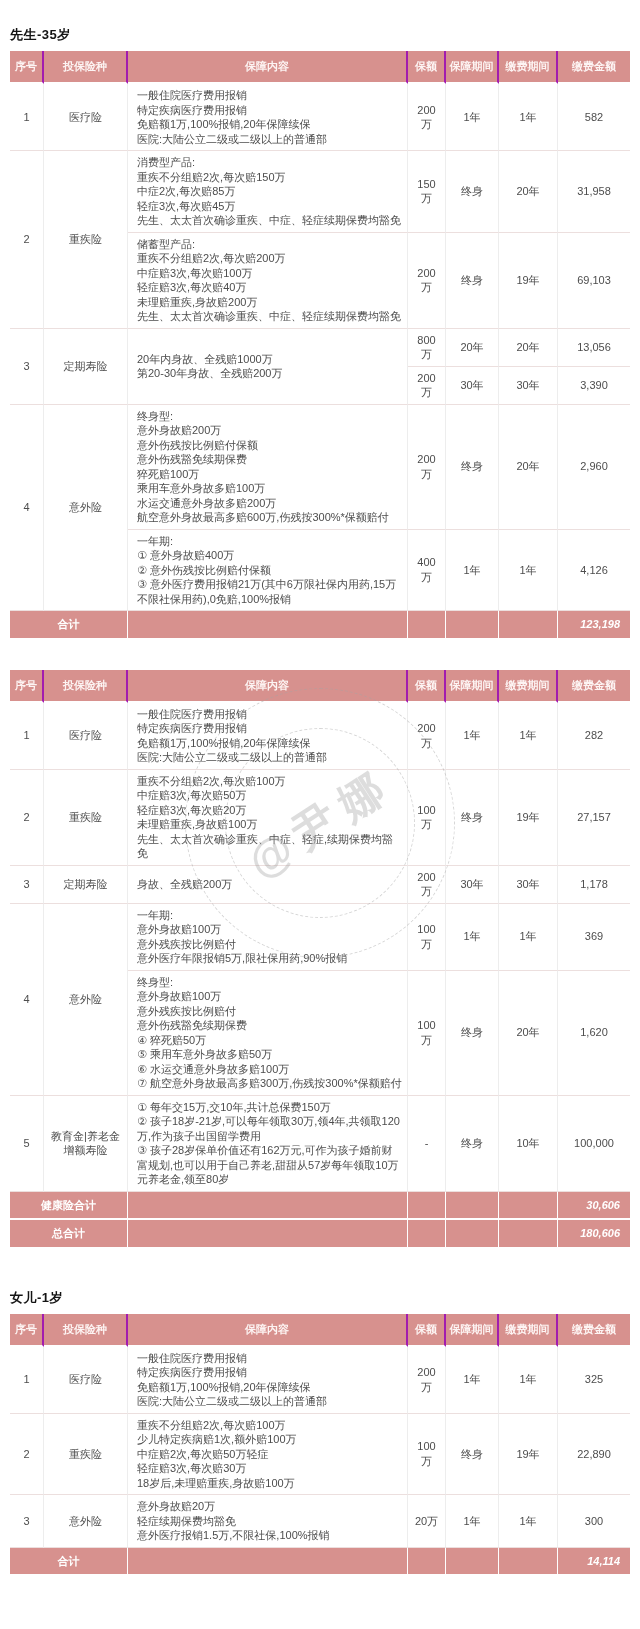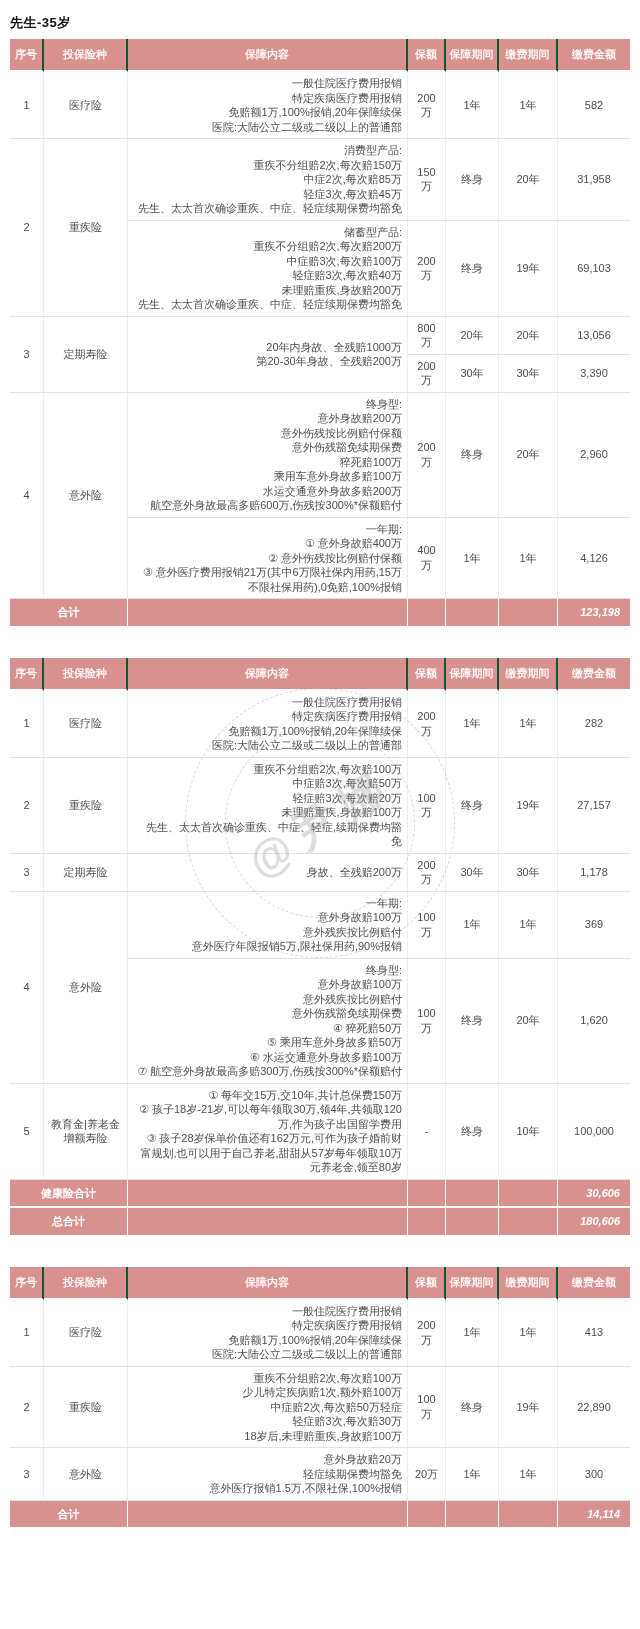--- a/index.html
+++ b/index.html
@@ -4,48 +4,48 @@
 <style>
   html,body { margin:0; padding:0; }
   body {
     width:640px;
     background:#ffffff;
     font-family:"Liberation Sans","DejaVu Sans",sans-serif;
     color:#4d4d4d;
     position:relative;
   }
   .plan-section { margin:0 10px 30px 10px; }
-  .plan-section:first-child { margin-top:4px; }
+  .plan-section:first-child { margin-top:16px; }
   .section-title {
     font-size:13px; font-weight:bold; color:#141414;
     padding:10px 0 7px 0; letter-spacing:0.5px;
   }
   table.plan-table {
     border-collapse:separate; border-spacing:0;
     width:620px; table-layout:fixed;
     font-size:11px;
   }
   col.c0{width:34px;} col.c1{width:84px;} col.c2{width:280px;}
   col.c3{width:38px;} col.c4{width:53px;} col.c5{width:59px;} col.c6{width:72px;}
   thead th {
     background:var(--rose); color:var(--header-text);
     font-weight:bold; font-size:11px;
     padding:8px 1px; text-align:center;
-    border-right:2px solid #14532d; border-bottom:2px solid #fff;
+    border-right:2px solid #a21caf; border-bottom:2px solid #fff;
   }
   thead th:last-child { border-right:none; }
   tbody td {
     border-bottom:1px solid #ecdfde;
     border-right:1px solid #ededed;
     padding:4px 4px; vertical-align:middle;
     line-height:14.5px; background:transparent;
   }
   tbody td:last-child { border-right:none; }
   td.c-no, td.c-type { text-align:center; white-space:pre-line; }
-  td.c-content { text-align:right; padding-left:9px; padding-right:5px; white-space:pre-line; }
+  td.c-content { text-align:left; padding-left:9px; padding-right:5px; white-space:pre-line; }
   td.c-val { text-align:center; }
   tr.total-row td {
     background:var(--rose); color:#ffffff; font-weight:bold;
     border-right:1px solid #fff; border-bottom:2px solid #fff;
     padding:6px 14px;
   }
   tr.total-row td.c-total-label { text-align:center; }
   tr.total-row td.c-total-fee { text-align:right; padding-right:10px; border-right:none;font-style:italic; }
   
   .watermark {
@@ -291,20 +291,21 @@
             <td></td>
             <td></td>
             <td></td>
             <td></td>
             <td class="c-total-fee">180,606</td>
           </tr>
         </tbody>
       </table>
     </div>
     <div class="plan-section">
+      <div class="section-title">女儿-1岁</div>
       <table class="plan-table">
         <colgroup>
           <col class="c0">
           <col class="c1">
           <col class="c2">
           <col class="c3">
           <col class="c4">
           <col class="c5">
           <col class="c6">
         </colgroup>
@@ -323,21 +324,21 @@
           <tr>
             <td class="c-no" rowspan="1">1</td>
             <td class="c-type" rowspan="1">医疗险</td>
             <td class="c-content" rowspan="1">一般住院医疗费用报销
 特定疾病医疗费用报销
 免赔额1万,100%报销,20年保障续保
 医院:大陆公立二级或二级以上的普通部</td>
             <td class="c-val">200万</td>
             <td class="c-val">1年</td>
             <td class="c-val">1年</td>
-            <td class="c-val">413</td>
+            <td class="c-val">325</td>
           </tr>
           <tr>
             <td class="c-no" rowspan="1">2</td>
             <td class="c-type" rowspan="1">重疾险</td>
             <td class="c-content" rowspan="1">重疾不分组赔2次,每次赔100万
 少儿特定疾病赔1次,额外赔100万
 中症赔2次,每次赔50万轻症
 轻症赔3次,每次赔30万
 18岁后,未理赔重疾,身故赔100万</td>
             <td class="c-val">100万</td>

